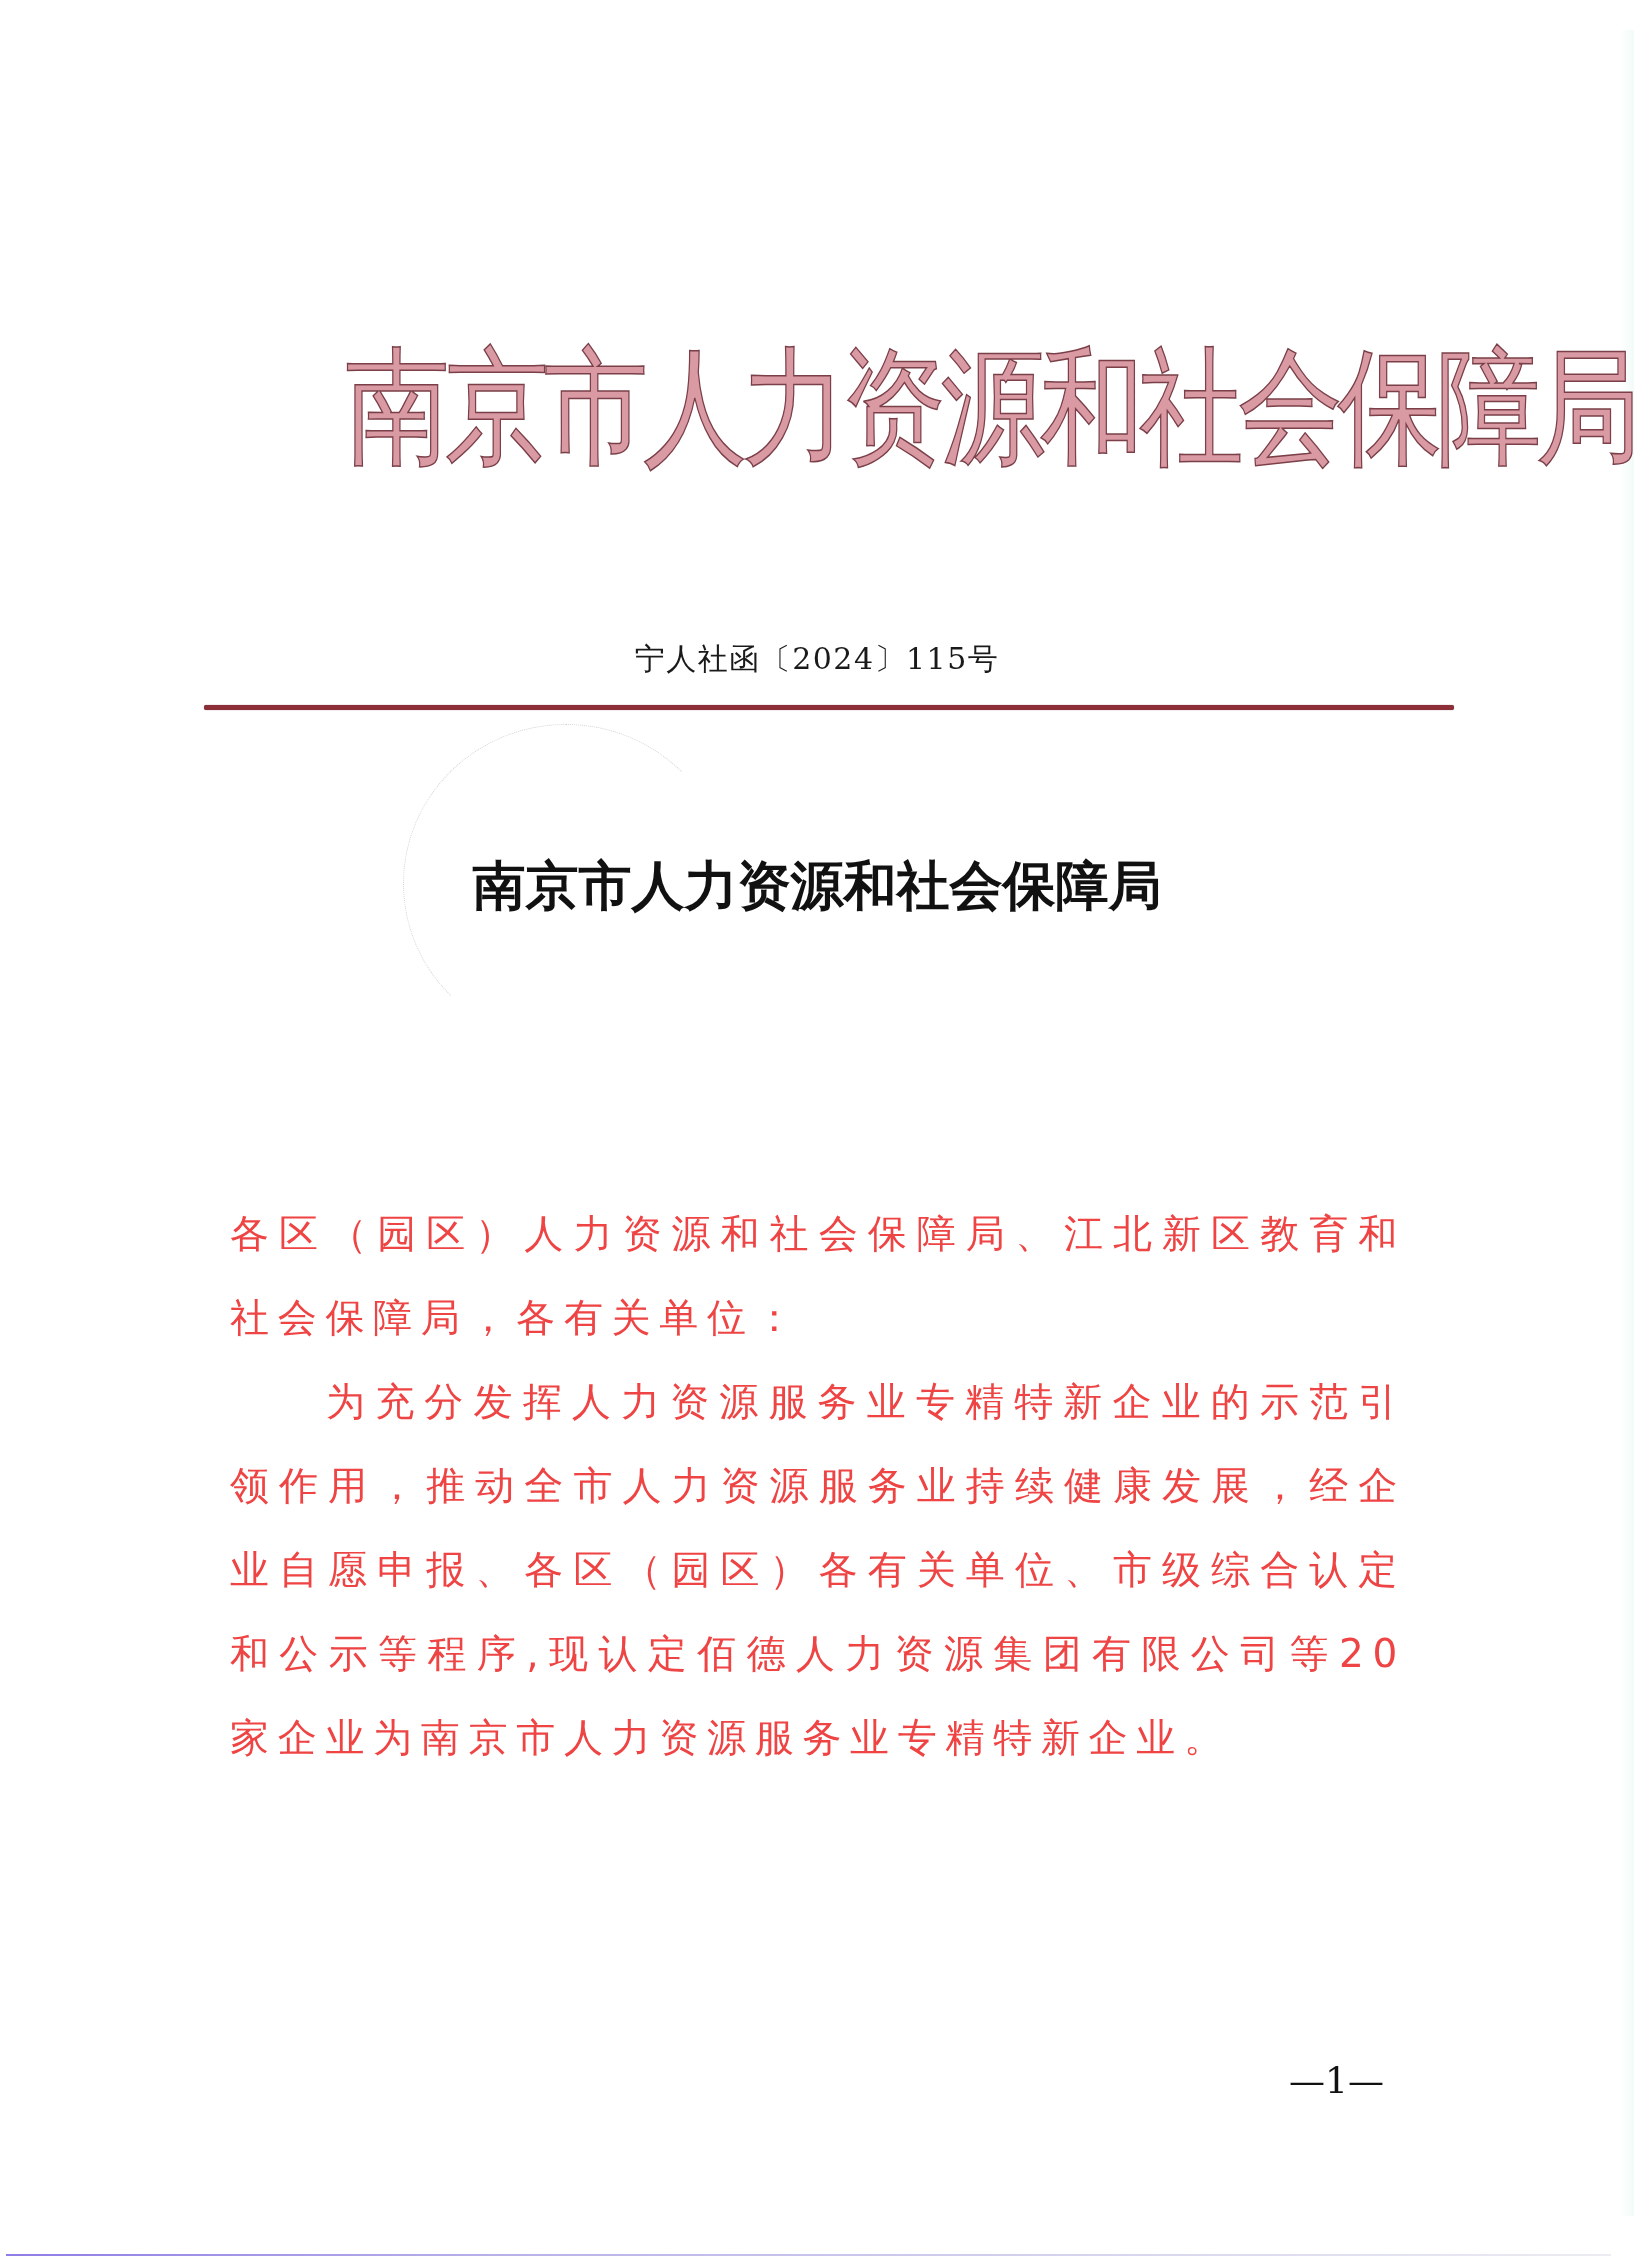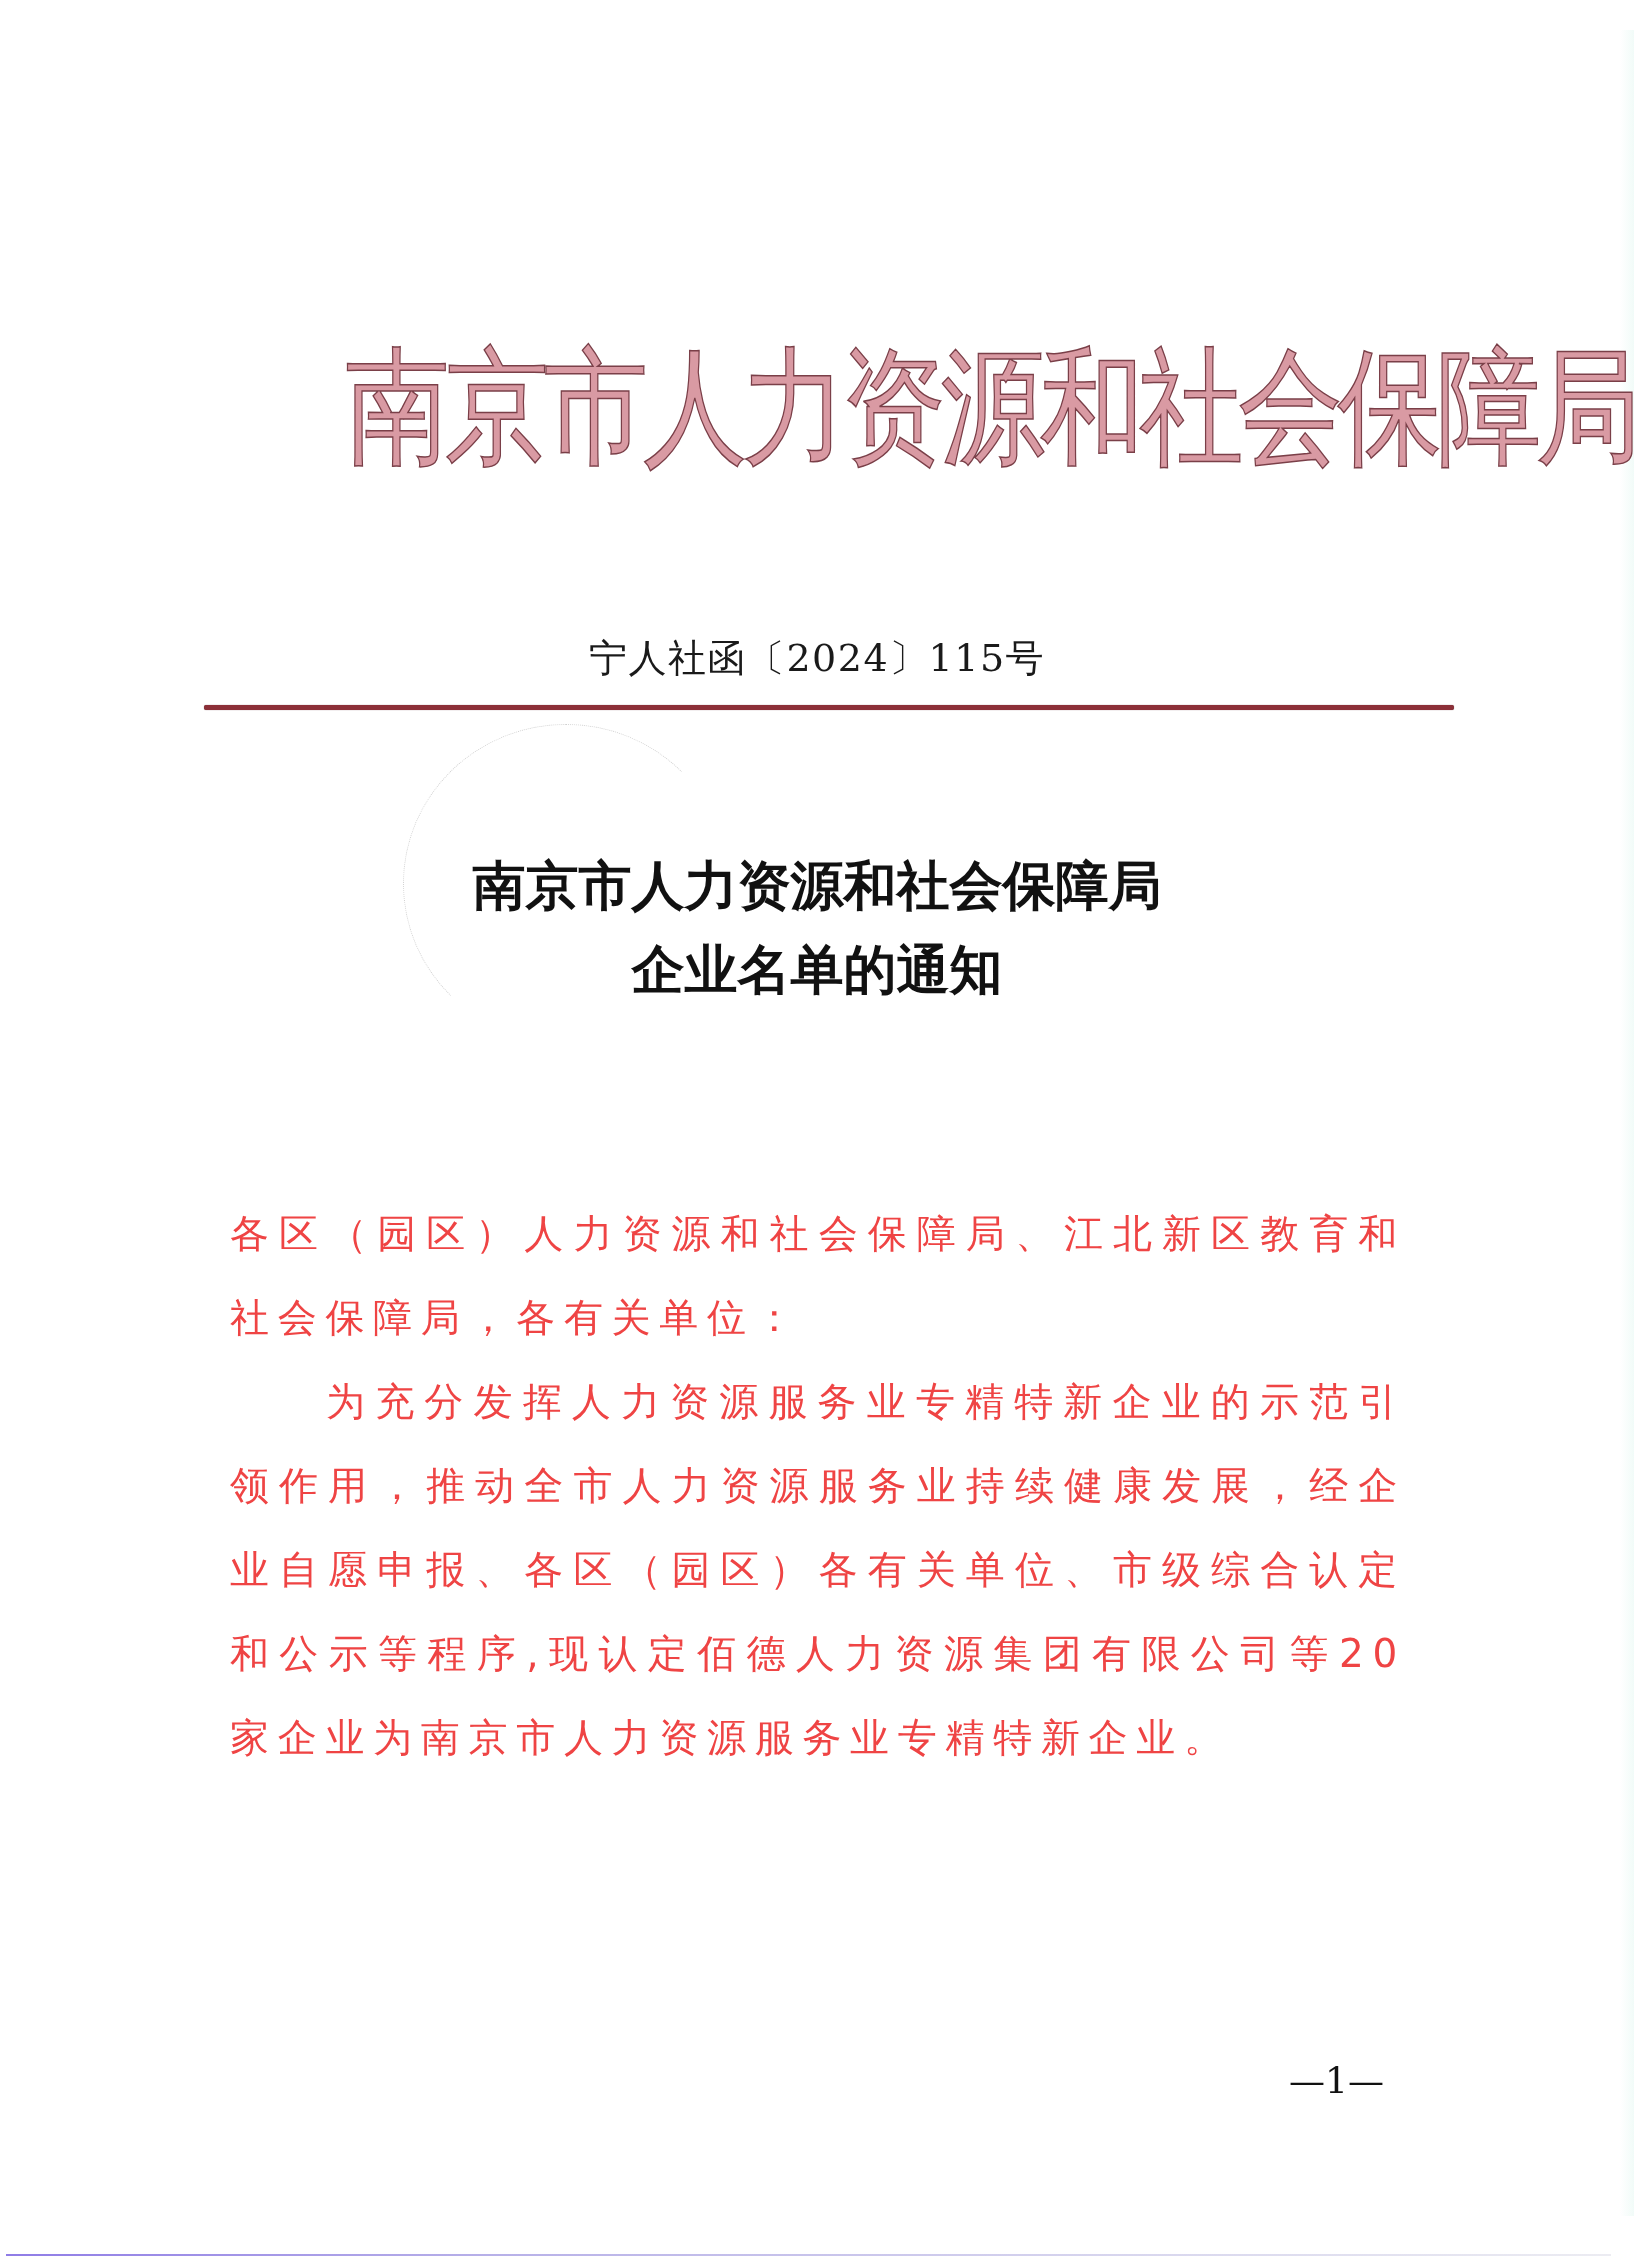--- a/index.html
+++ b/index.html
@@ -48,21 +48,21 @@
       transform: scaleX(0.82);
       transform-origin: center;
       white-space: nowrap;
     }
     .doc-number {
       position: absolute;
       left: 0; top: 632px;
       width: 1634px;
       text-align: center;
       font-family: "DejaVu Serif", "Liberation Serif", serif;
-      font-size: 38px;
+      font-size: 30px;
       line-height: 53px;
       color: #1a1a1a;
       letter-spacing: 1.5px;
     }
     .red-rule {
       position: absolute;
       left: 204px; top: 705px;
       width: 1250px; height: 4.5px;
       background: #8c2f38;
       border-radius: 2.3px;
@@ -133,21 +133,20 @@
   <div class="agency-header">南京市人力资源和社会保障局</div>
 
   <div class="doc-number">宁人社函〔2024〕115号</div>
 
   <div class="red-rule"></div>
 
   <div class="stamp-trace"></div>
 
   <div class="title-block">
     <span class="title-line">南京市人力资源和社会保障局</span>
-    <span class="title-line">企业名单的通知</span>
   </div>
 
   <div class="body-text">
     <p class="para">各区（园区）人力资源和社会保障局、江北新区教育和社会保障局，各有关单位：</p>
     <p class="para indent">为充分发挥人力资源服务业专精特新企业的示范引领作用，推动全市人力资源服务业持续健康发展，经企业自愿申报、各区（园区）各有关单位、市级综合认定和公示等程序,现认定佰德人力资源集团有限公司等20家企业为南京市人力资源服务业专精特新企业。</p>
   </div>
 
   <div class="page-number">—1—</div>
 
 </div>

